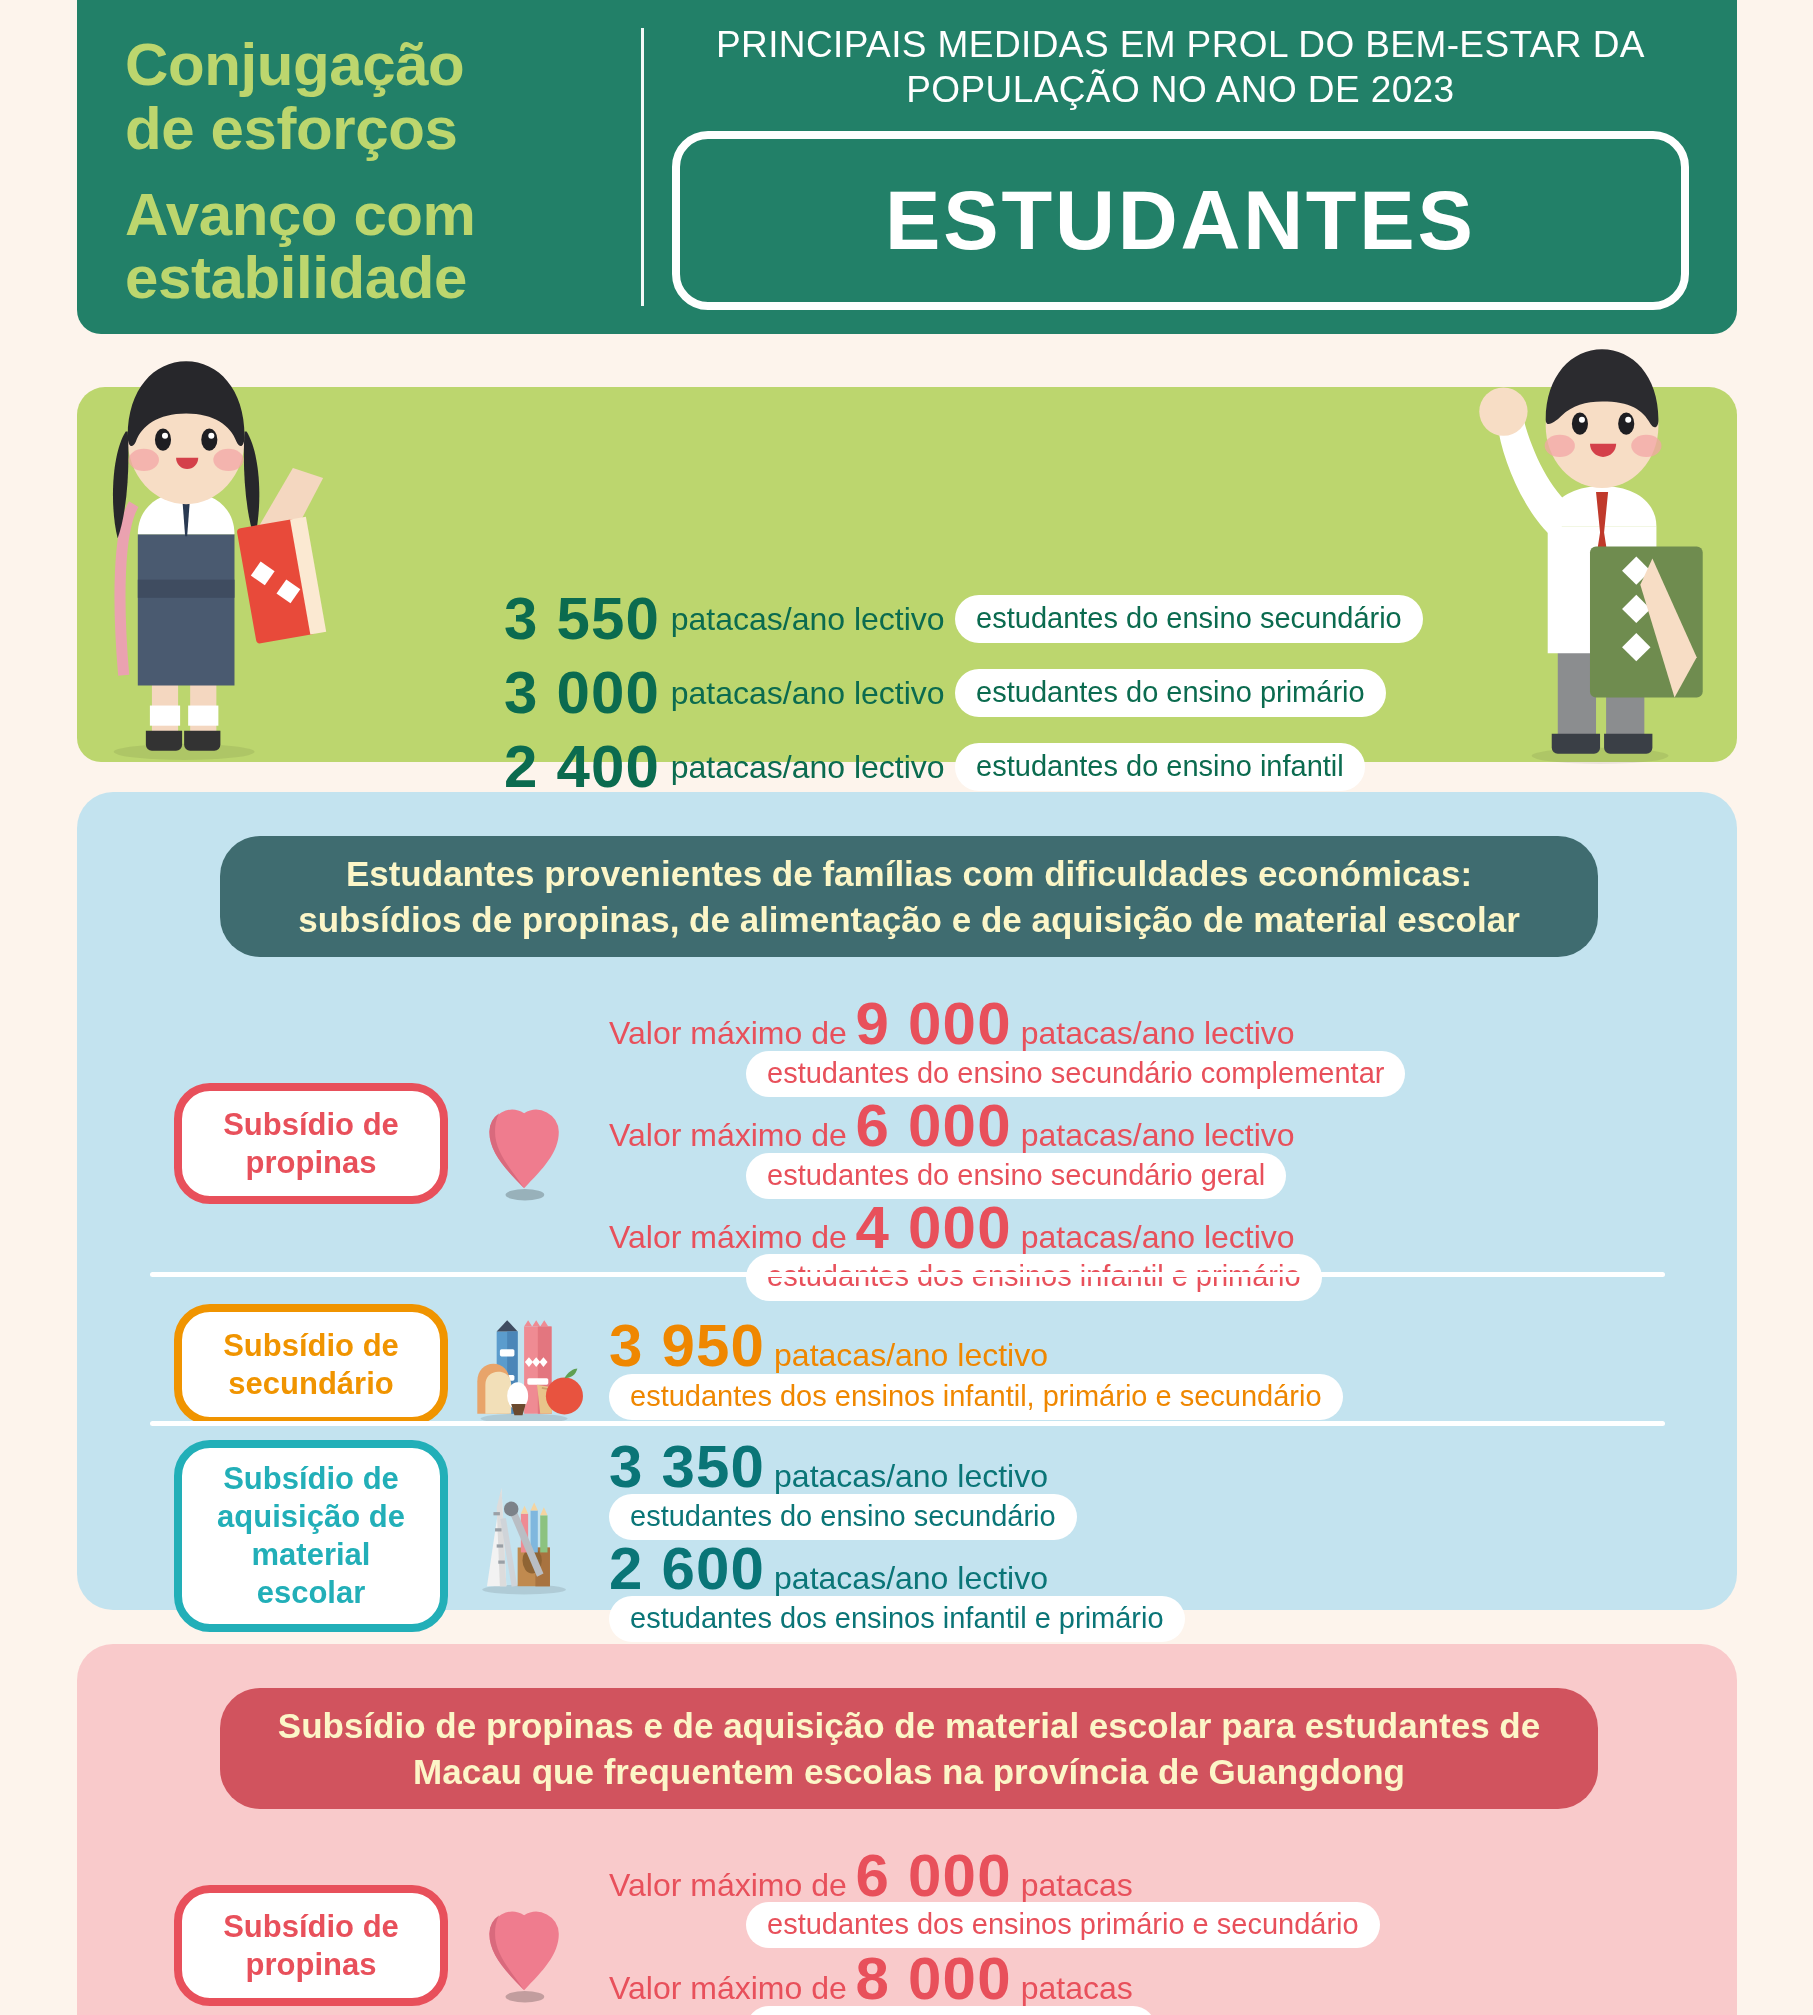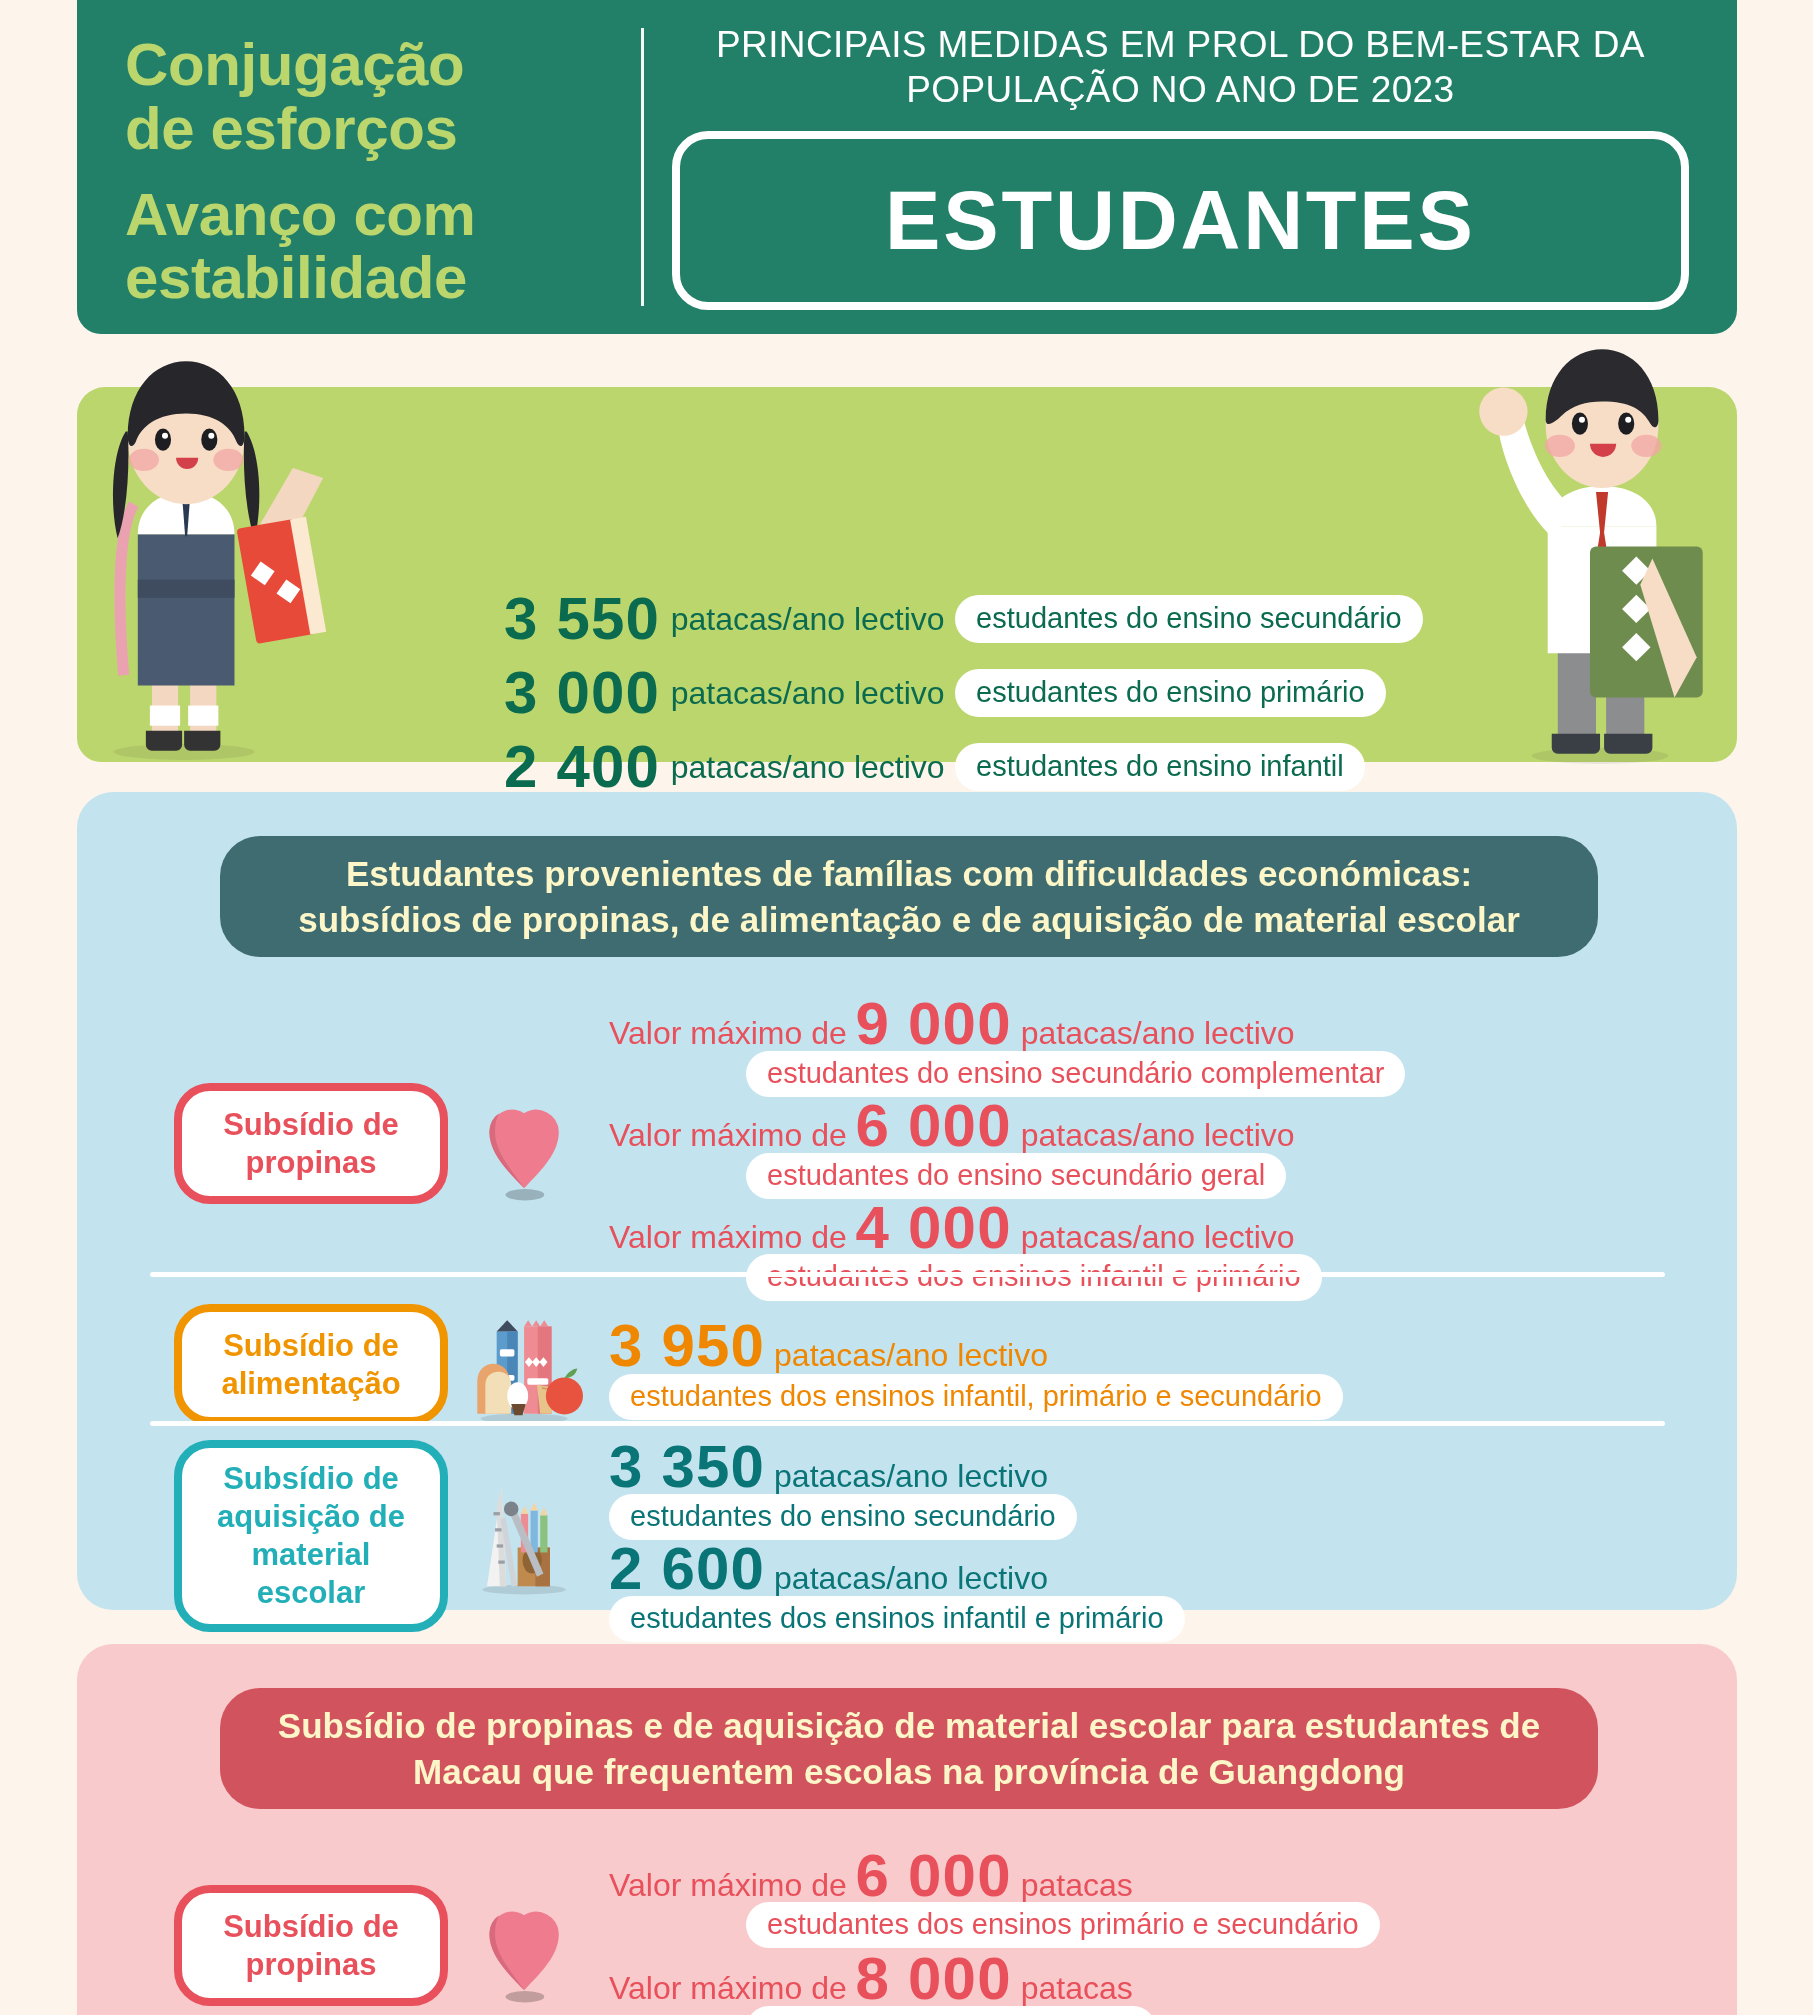--- a/index.html
+++ b/index.html
@@ -243,21 +243,21 @@
           <span class="vnum c-red">4 000</span>
           <span class="vunit c-red">patacas/ano lectivo</span>
         </div>
         <div style="margin:3.2px 0 0 137px"><span class="vpill c-red">estudantes dos ensinos infantil e primário</span></div>
       </div>
     </div>
 
     <div class="hr-white" style="top:480px;"></div>
 
     <div class="srow" style="left:97px; top:512px;">
-      <div class="chip orange">Subsídio de alimentação</div>
+      <div class="chip orange">Subsídio de secundário</div>
       <div class="chip-ico">
         <svg width="117" height="121" viewBox="0 0 145 150">
           <ellipse cx="72" cy="142" rx="54" ry="6" fill="#000" opacity=".10"></ellipse>
           <path d="M38 34h26v102H38z" fill="#5b9ccd"></path>
           <path d="M38 34l13-14 13 14z" fill="#3f4c60"></path>
           <path d="M51 34h13v102H51z" fill="#4b86b8"></path>
           <rect x="42" y="56" width="18" height="9" rx="2" fill="#fff"></rect>
           <rect x="42" y="88" width="18" height="7" rx="2" fill="#fff"></rect>
           <path d="M72 28h34v108H72z" fill="#ef8b93"></path>
           <path d="M72 28l5-8 5 8 5-8 5 8 5-8 5 8z" fill="#ef8b93"></path>

